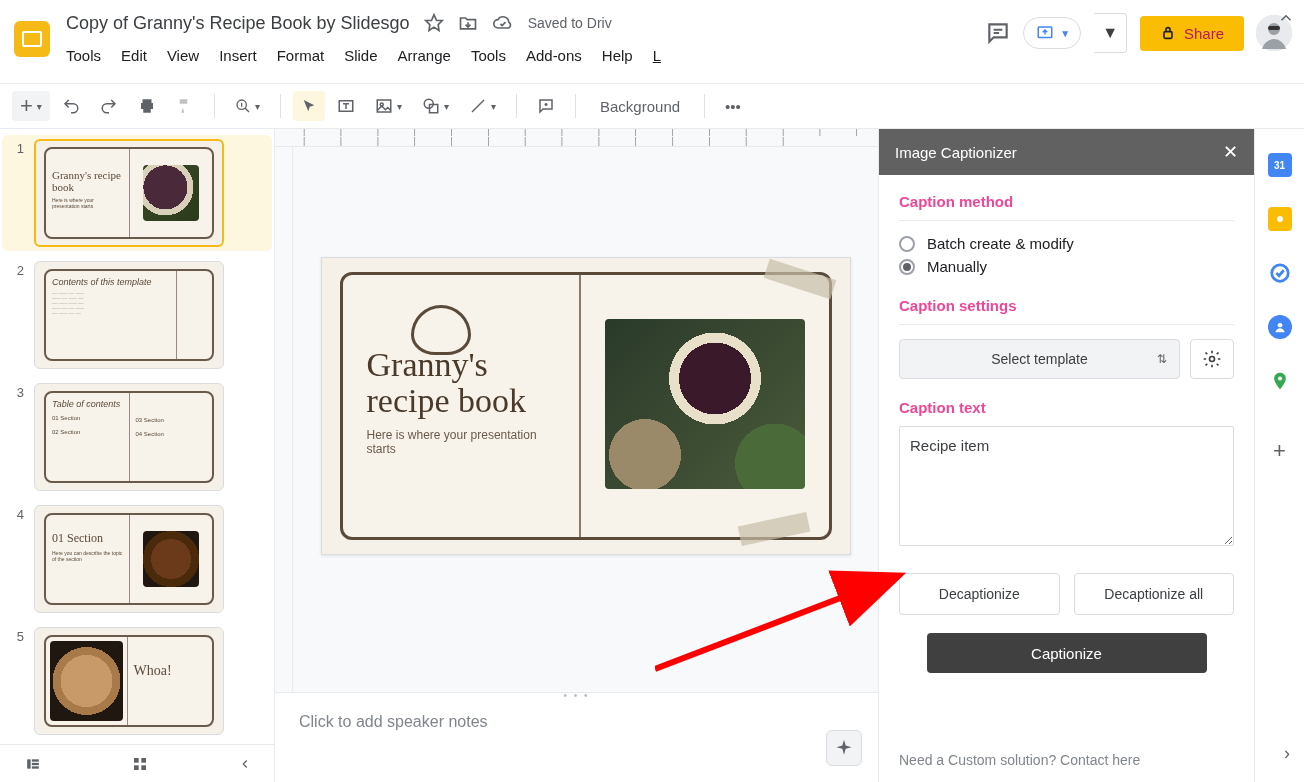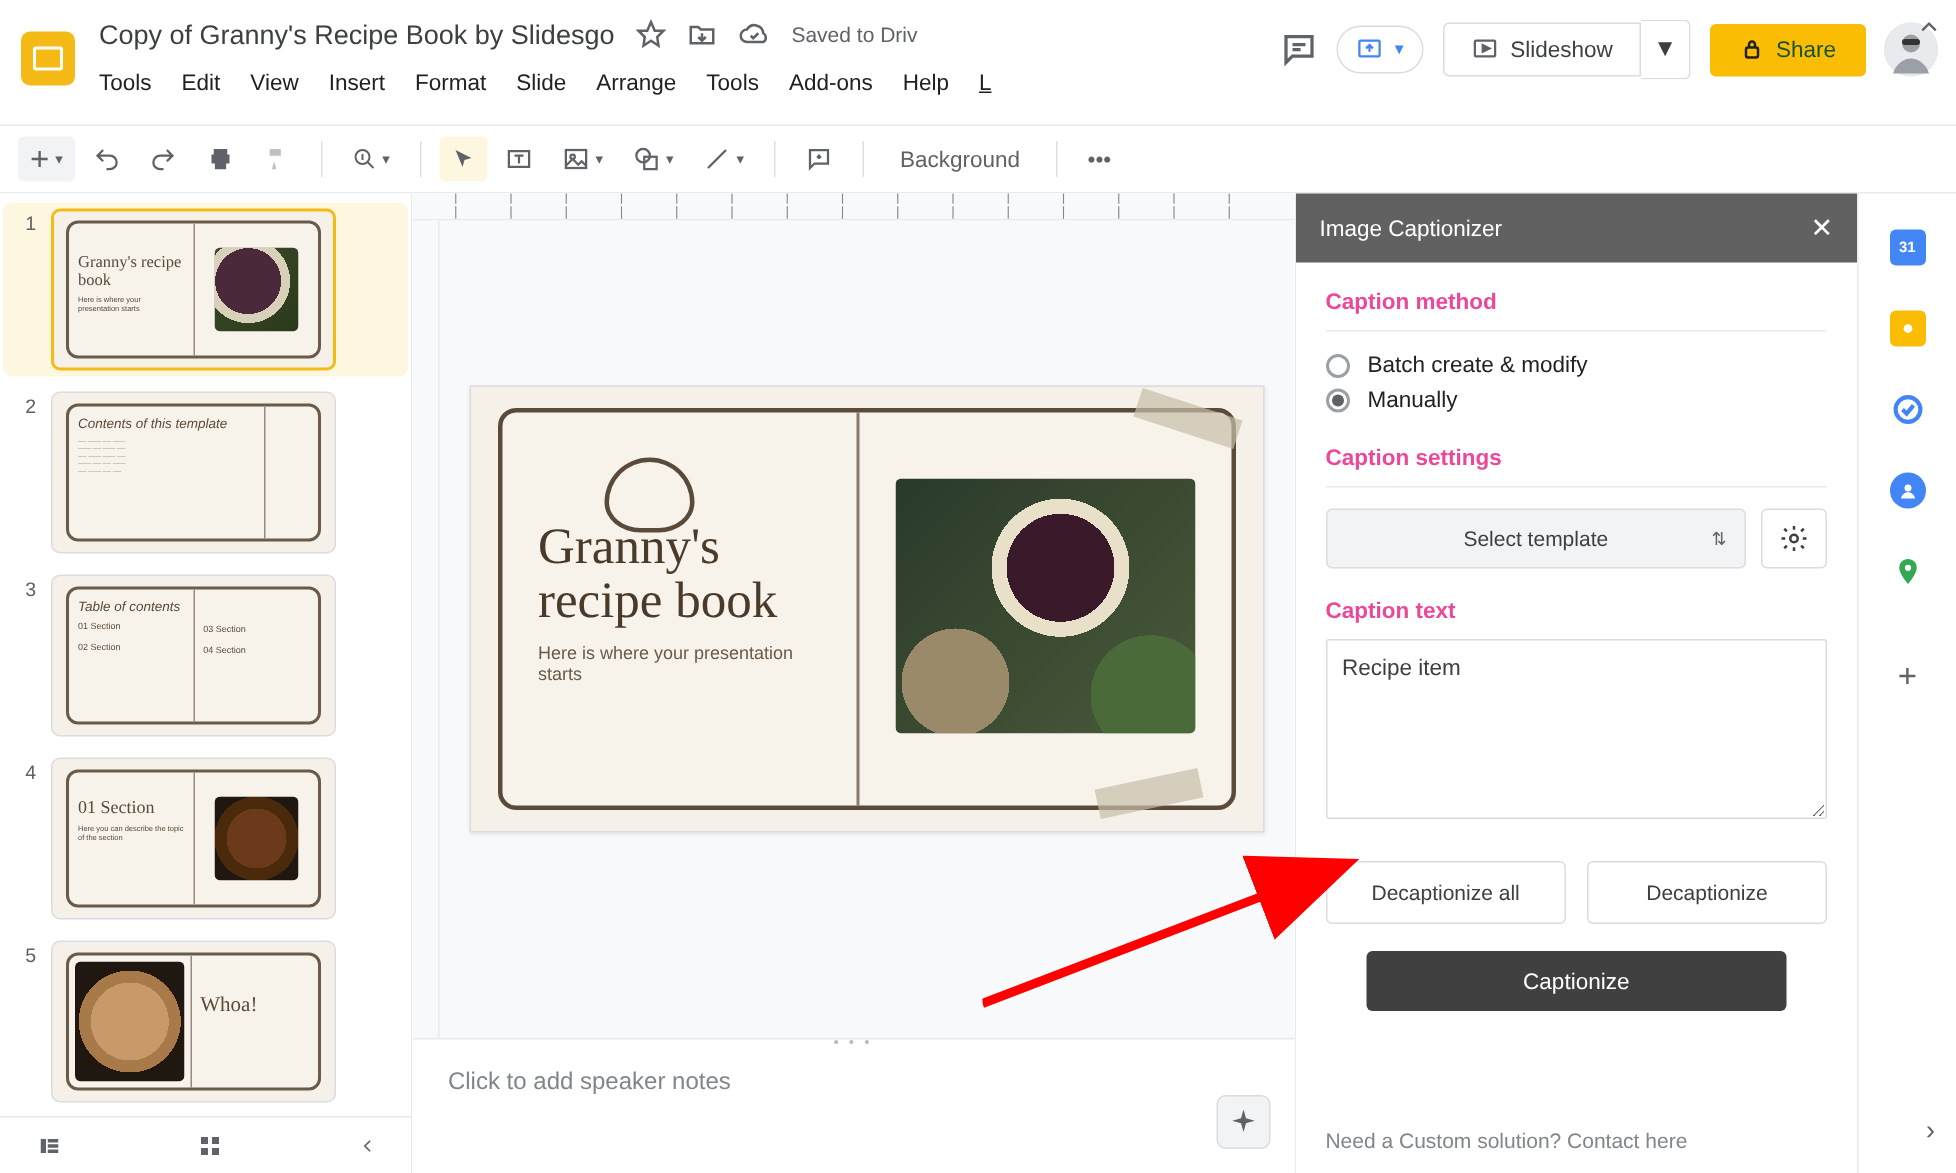--- a/index.html
+++ b/index.html
@@ -13,21 +13,21 @@
   .doc-area { flex: 1; display:flex; flex-direction:column; }
   .doc-title-row { display:flex; align-items:center; gap: 14px; height: 30px; }
   .doc-title { font-size: 18px; color: #3c4043; }
   .menu-row { display:flex; gap: 20px; height: 34px; align-items:center; font-size: 15px; color:#202124; }
   .menu-item { cursor:pointer; }
   .header-right { display:flex; align-items:center; gap: 12px; margin-top: 4px; }
   .btn { display:flex; align-items:center; gap:8px; padding: 8px 16px; border-radius: 4px; font-size:15px; cursor:pointer; }
   .btn-slideshow { border:1px solid #dadce0; background:#fff; font-weight:500; color:#3c4043; padding:8px 18px; }
   .btn-slideshow-wrapper { display:flex; align-items:center; border:1px solid transparent;}
   .btn-dd { border:1px solid #dadce0; border-left:0; padding:10px 8px; background:#fff; border-radius: 0 4px 4px 0; }
-  .btn-share { background:#fbbc04; color:#14532d; font-weight:500; padding:9px 20px; }
+  .btn-share { background:#fbbc04; color:#be185d; font-weight:500; padding:9px 20px; }
   .avatar { width:36px; height:36px; border-radius:50%; background:#ddd; display:flex; align-items:center; justify-content:center; font-size:18px; }
   .present-box { border:1px solid #dadce0; border-radius: 20px; padding:6px 10px; display:flex; align-items:center; gap:4px; }
   .comment-icon, .starred, .move-icon, .cloud-icon { color:#5f6368; display:inline-flex; align-items:center; }
   .saved-text { color:#5f6368; font-size:14px; }
   
   
   .toolbar { height:46px; border-top:1px solid #e8eaed; border-bottom:1px solid #e8eaed; display:flex; align-items:center; padding: 0 12px; gap:4px; color:#5f6368; }
   .tool { padding:6px 8px; border-radius:4px; cursor:pointer; display:inline-flex; align-items:center; justify-content:center; min-width:28px; height:30px; font-size:15px;}
   .tool.dropdown::after { content:"▾"; font-size:10px; margin-left:4px; color:#5f6368;}
   .tool.newslide { background:#f1f3f4; border-radius:4px; font-size:22px; font-weight:300; color:#5f6368;}
@@ -100,21 +100,21 @@
   .sel-box { flex:1; border:1px solid #dadce0; background:#f1f3f4; height:40px; border-radius:4px; display:flex; align-items:center; justify-content:center; gap:12px; font-size:14px; color:#3c4043; cursor:pointer; position:relative;}
   .sel-box::after { content:"⇅"; position:absolute; right:12px; font-size:12px; color:#5f6368;}
   .gear-box { width:44px; height:40px; border:1px solid #dadce0; border-radius:4px; display:flex; align-items:center; justify-content:center; cursor:pointer;}
   .textarea { width:100%; height:120px; border:1px solid #dadce0; border-radius:2px; padding:10px; font-size:15px; color:#3c4043; resize:both; font-family:inherit; }
   .btn-row { display:flex; gap:14px; margin-top:24px;}
   .btn-secondary { flex:1; border:1px solid #dadce0; background:#fff; height:42px; border-radius:4px; display:flex; align-items:center; justify-content:center; font-size:14px; color:#3c4043; font-weight:500; cursor:pointer;}
   .btn-primary { width:280px; margin:18px auto 0; background:#404040; color:#fff; height:40px; border-radius:4px; display:flex; align-items:center; justify-content:center; font-size:15px; font-weight:500; cursor:pointer;}
   .panel-footer { padding:14px 20px; font-size:14px; color:#80868b;}
   
   
-  .rail { width:66px; border-left:1px solid #e8eaed; display:flex; flex-direction:column; align-items:center; padding-top:24px; gap:30px;}
+  .rail { width:50px; border-left:1px solid #e8eaed; display:flex; flex-direction:column; align-items:center; padding-top:24px; gap:30px;}
   .rail-item { width:24px; height:24px; border-radius:4px; display:flex; align-items:center; justify-content:center; font-size:14px; cursor:pointer;}
   .rcal { background:#4285f4; color:#fff; font-size:10px; font-weight:bold;}
   .rkeep { background:#fbbc04;}
   .rtask { color:#4285f4; font-size:20px;}
   .rcontact { background:#4285f4; border-radius:50%; color:#fff;}
   .rmap { font-size:18px;}
   .rplus { color:#5f6368; font-size:22px; margin-top:16px;}
   .rcoll { position:absolute; bottom:18px; right:14px; color:#5f6368; font-size:18px; cursor:pointer;}
   
   
@@ -175,27 +175,20 @@
         </svg>
     </span>
     <div class="present-box">
       <svg width="22" height="18" viewBox="0 0 24 24" fill="none" stroke="#4285f4" stroke-width="2">
           <rect x="3" y="4" width="18" height="14" rx="1"></rect>
           <path d="M12 14V8M9 11l3-3 3 3"></path>
         </svg>
       <span style="color:#4285f4;font-size:10px">▼</span>
     </div>
     <div class="btn-slideshow-wrapper">
-      <div class="btn btn-slideshow" style="border-radius:4px 0 0 4px;">
-        <svg width="18" height="18" viewBox="0 0 24 24" fill="none" stroke="#5f6368" stroke-width="2">
-            <rect x="3" y="4" width="18" height="14" rx="1"></rect>
-            <path d="M10 8l6 3-6 3z" fill="#5f6368"></path>
-          </svg>
-        <span>Slideshow</span>
-      </div>
       <div class="btn-dd">▼</div>
     </div>
     <div class="btn btn-share">
       <svg width="16" height="16" viewBox="0 0 24 24" fill="none" stroke="#202124" stroke-width="2.5">
           <rect x="6" y="10" width="12" height="10" rx="2"></rect>
           <path d="M9 10V7a3 3 0 016 0v3"></path>
         </svg>
       <span>Share</span>
     </div>
     <div class="avatar">
@@ -453,22 +446,22 @@
               <circle cx="12" cy="12" r="3"></circle>
               <path d="M12 2v3M12 19v3M4.2 4.2l2.1 2.1M17.7 17.7l2.1 2.1M2 12h3M19 12h3M4.2 19.8l2.1-2.1M17.7 6.3l2.1-2.1"></path>
             </svg>
         </div>
       </div>
 
       <h4>Caption text</h4>
       <textarea class="textarea" style="">Recipe item</textarea>
 
       <div class="btn-row">
+        <div class="btn-secondary">Decaptionize</div>
         <div class="btn-secondary">Decaptionize all</div>
-        <div class="btn-secondary">Decaptionize</div>
       </div>
       <div class="btn-primary">Captionize</div>
     </div>
     <div class="panel-footer">Need a Custom solution? Contact here</div>
   </div>
 
   <div class="rail">
     <div class="rail-item rcal">31</div>
     <div class="rail-item rkeep">
         <svg width="14" height="14" viewBox="0 0 24 24" fill="#fff">

